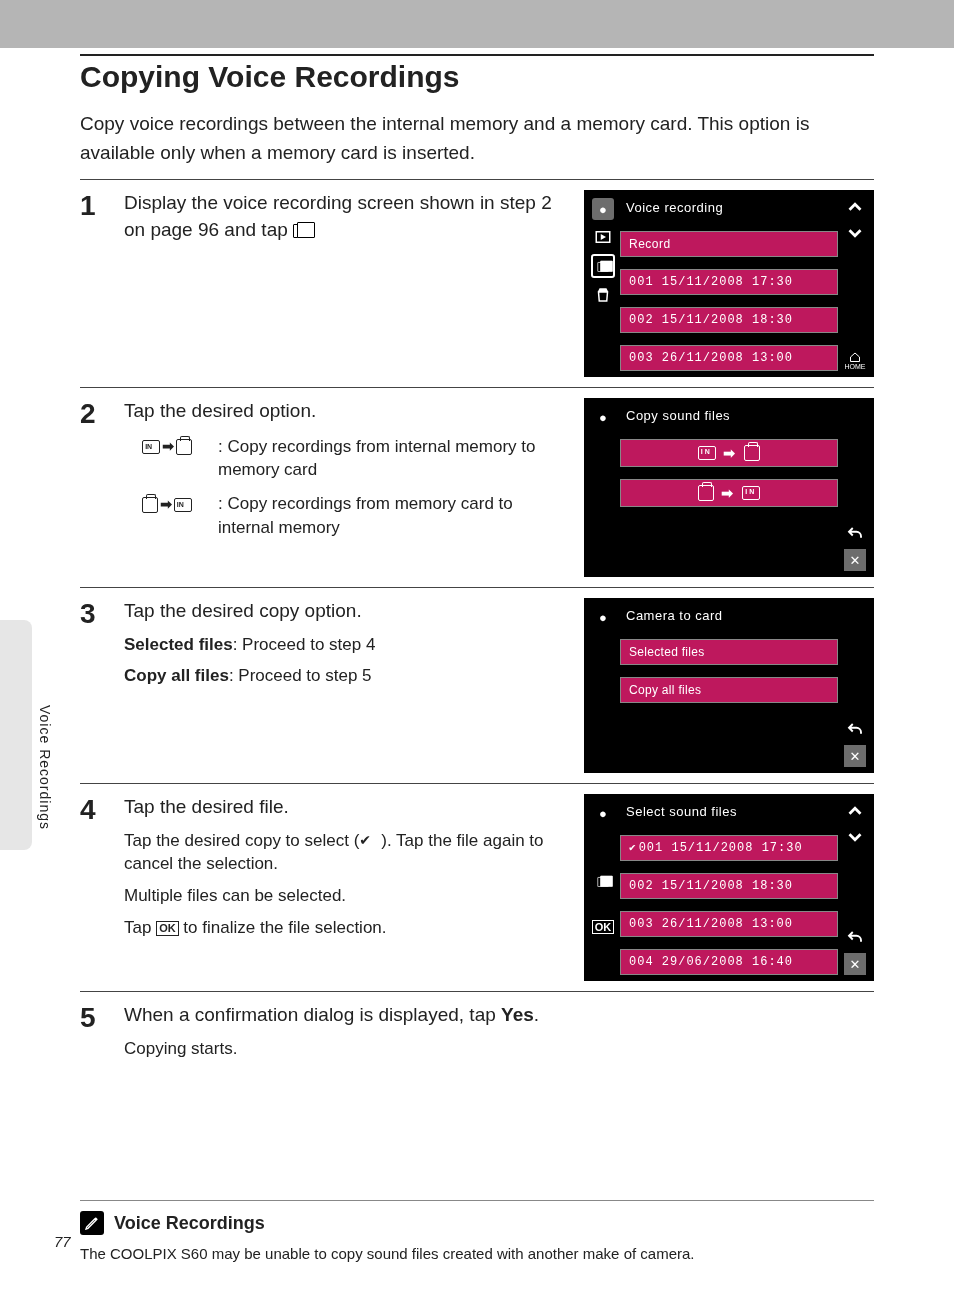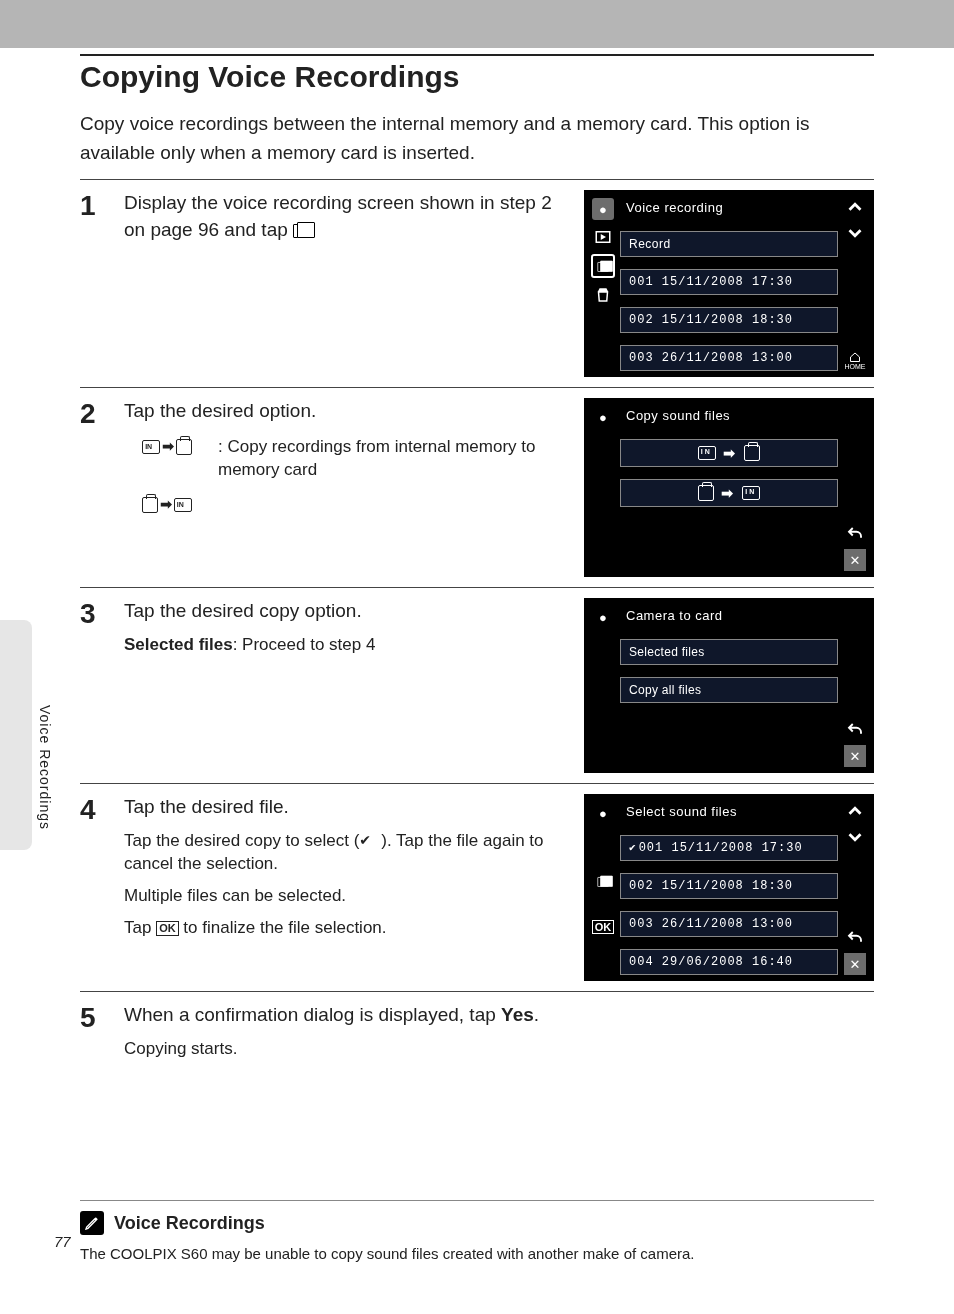--- a/index.html
+++ b/index.html
@@ -113,21 +113,21 @@
     flex-direction: column;
     align-items: center;
     gap: 4px;
   }
   .screen-header {
     padding: 4px 6px;
     font-size: 13px;
     letter-spacing: .5px;
   }
   .screen-row {
-    background: #0f172a;
+    background: #be185d;
     border: 1px solid #888;
     padding: 5px 8px;
     font-size: 12px;
     letter-spacing: 1px;
     font-family: 'Courier New', monospace;
     white-space: nowrap;
   }
   .screen-row.center { text-align:center; font-family: Arial; letter-spacing:2px; }
   .screen-row.hl-border { position: relative; }
   .icon-box {
@@ -320,20 +320,21 @@
       <div class="def-row">
         <span class="icons">
           <span class="icon-box"></span><span class="arrow-r">➡</span><span class="icon-card"></span>
         </span>
         <span class="def-text">: Copy recordings from internal memory to memory card</span>
       </div>
       <div class="def-row">
         <span class="icons">
           <span class="icon-card"></span><span class="arrow-r">➡</span><span class="icon-box"></span>
         </span>
+        <span class="def-text">:  Copy recordings from memory card to internal memory</span>
       </div>
     </div>
     <div class="screen">
       <div class="screen-icons-col">
         <div class="btnsq">●</div>
       </div>
       <div class="screen-main">
         <div class="screen-header">Copy sound files</div>
         <div class="screen-row center">
           <span style="color:#fff;"><span class="icon-box" style="border-color:#fff;"></span> <span class="arrow-r">➡</span> <span class="icon-card" style="border-color:#fff;"></span></span>
@@ -356,20 +357,21 @@
     </div>
   </div>
 
   <hr class="step-rule">
 
   <div class="step">
     <div class="step-num">3</div>
     <div class="step-text">
       <span>Tap the desired copy option.</span>
       <div class="sub"><b>Selected files</b><span>: Proceed to step 4</span></div>
+      <div class="sub"><b>Copy all files</b><span>: Proceed to step 5</span></div>
     </div>
     <div class="screen">
       <div class="screen-icons-col">
         <div class="btnsq">●</div>
       </div>
       <div class="screen-main">
         <div class="screen-header">Camera to card</div>
         <div class="screen-row" style="font-family:Arial;letter-spacing:.3px;">Selected files</div>
         <div class="screen-row" style="font-family:Arial;letter-spacing:.3px;">Copy all files</div>
         <div class="spacer-row"></div>

